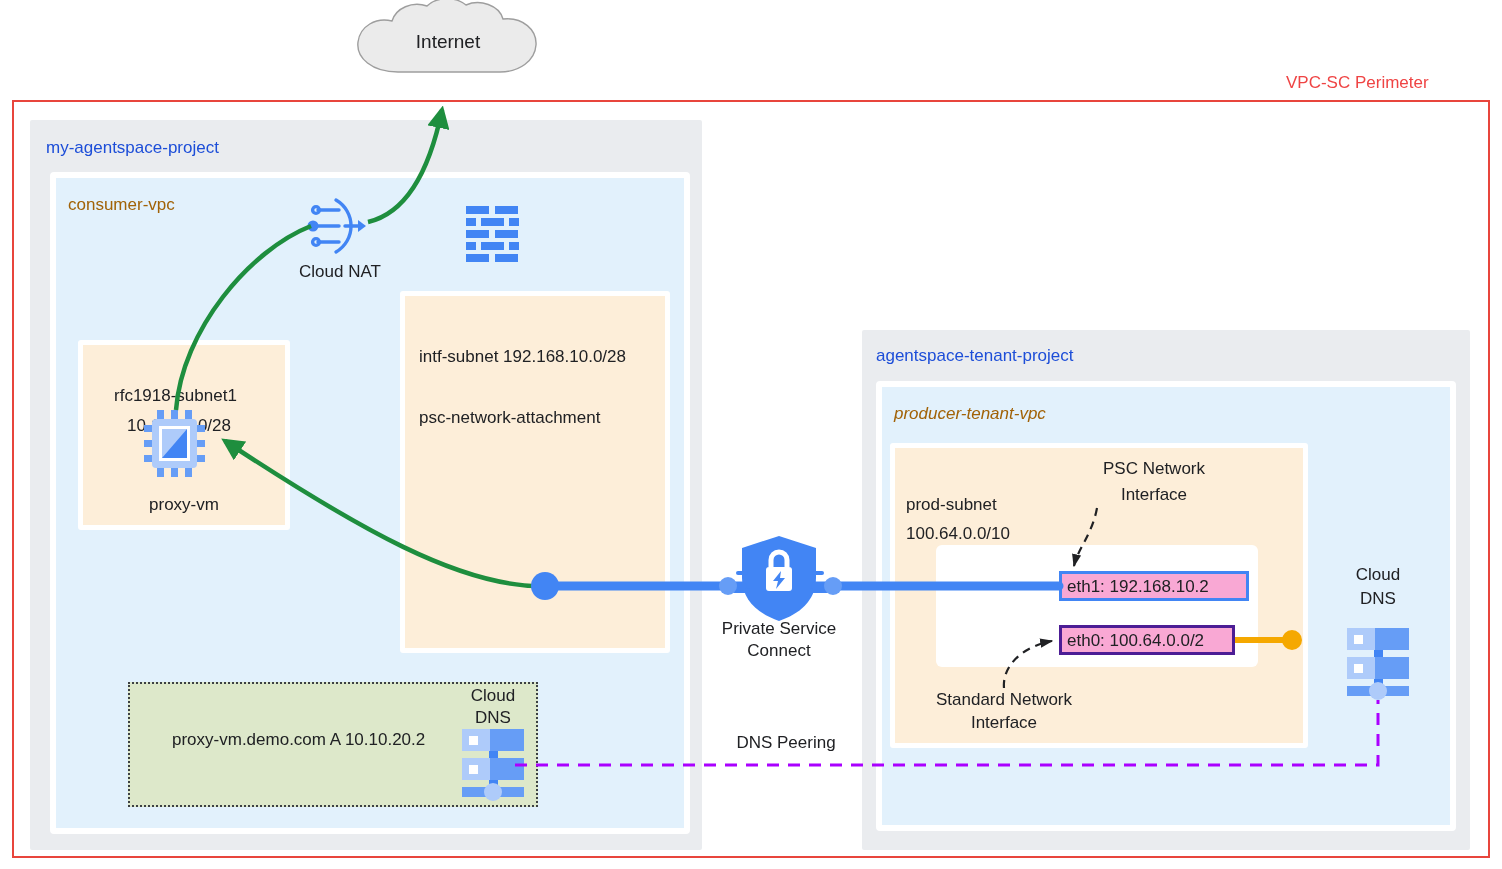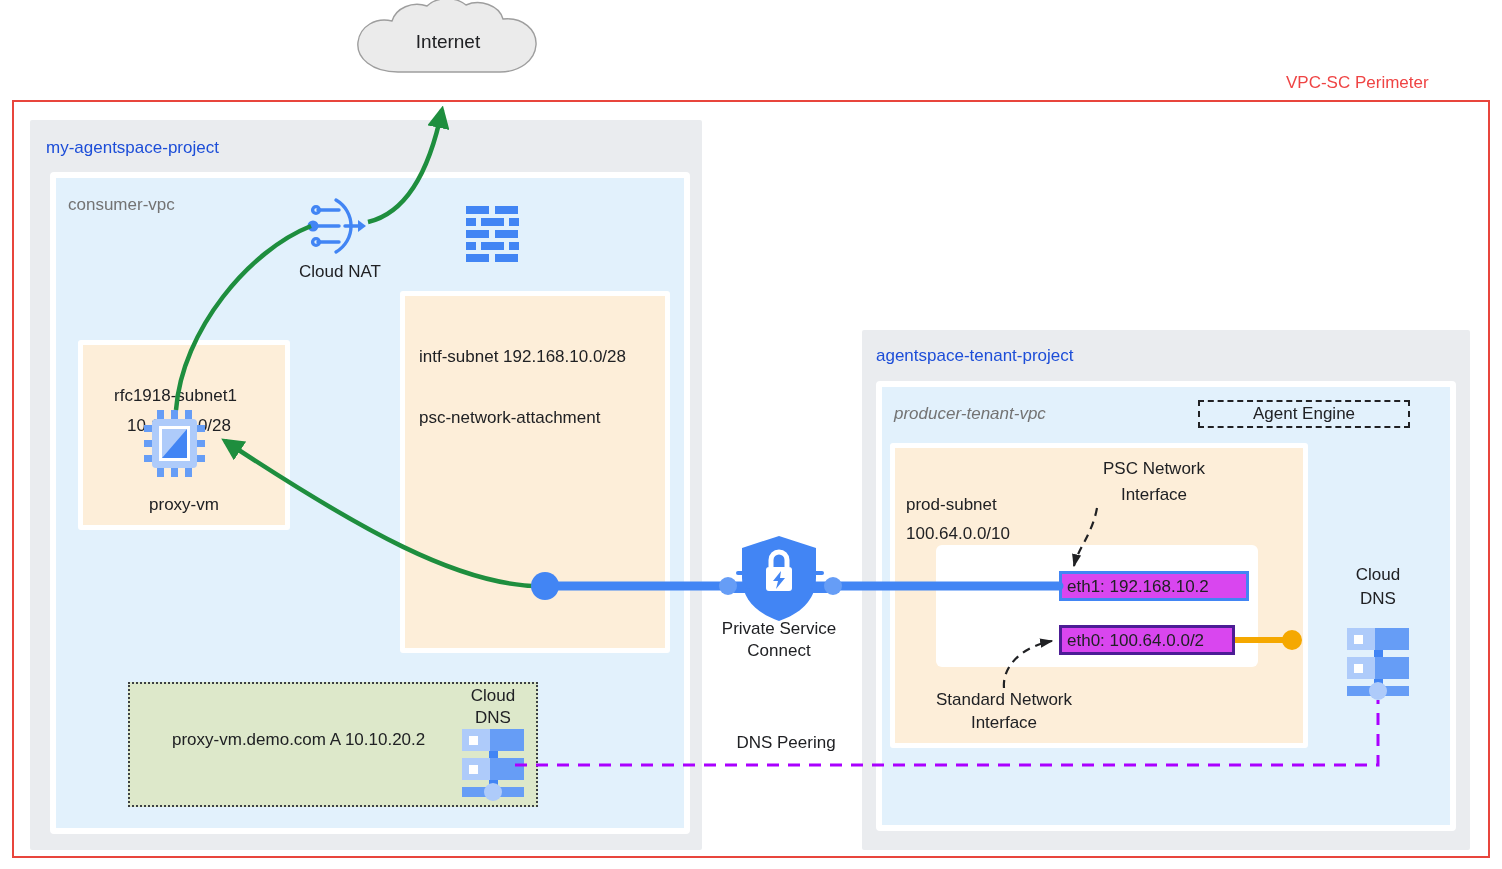--- a/index.html
+++ b/index.html
@@ -49,21 +49,21 @@
 
   .vpc-box {
     background: #e2f1fc;
     border: 6px solid #ffffff;
     border-radius: 4px;
     box-sizing: border-box;
   }
   .vpc-label {
     position: absolute;
     font-size: 17px;
-    color: #737373;
+    color: #a16207;
     white-space: nowrap;
   }
 
   .subnet-box {
     background: #fdeed9;
     border: 5px solid #ffffff;
     border-radius: 3px;
     box-sizing: border-box;
   }
   .subnet-text {
@@ -100,21 +100,21 @@
   .inner-white-box {
     background: #ffffff;
     border-radius: 6px;
     box-sizing: border-box;
   }
 
   
   .iface {
     position: absolute;
     box-sizing: border-box;
-    background: #d946ef;
+    background: #f9a8d4;
     font-size: 17px;
     line-height: 1;
     display: flex;
     align-items: center;
     padding-left: 5px;
     white-space: nowrap;
   }
   .iface-eth1 { border: 3px solid #4285f4; }
   .iface-eth0 { border: 3px solid #4c1d95; }
 
@@ -265,23 +265,20 @@
   </svg>
   <div class="abs plain" style="left:706px; top:619px; width:146px; text-align:center;">Private Service</div>
   <div class="abs plain" style="left:706px; top:641px; width:146px; text-align:center;">Connect</div>
 
   <div class="abs project-box" style="left:862px; top:330px; width:608px; height:520px;"></div>
   <div class="abs project-label" style="left:876px; top:346px;">agentspace-tenant-project</div>
 
   <div class="abs vpc-box" style="left:876px; top:381px; width:580px; height:450px;"></div>
   <div class="abs vpc-label" style="left:894px; top:404px;font-style:italic;">producer-tenant-vpc</div>
 
-  <div class="abs agent-engine-box" style="left:1198px; top:400px; width:212px; height:28px;">
-    <span>Agent Engine</span>
-  </div>
 
   <div class="abs subnet-box" style="left:890px; top:443px; width:418px; height:305px;"></div>
   <div class="abs subnet-text" style="left:906px; top:459px;">prod-subnet</div>
   <div class="abs subnet-text" style="left:906px; top:488px;">100.64.0.0/10</div>
 
   <div class="abs inner-white-box" style="left:936px; top:545px; width:322px; height:122px;"></div>
 
   <div class="iface iface-eth1" style="left:1059px; top:571px; width:190px; height:30px;">eth1: 192.168.10.2</div>
 
   <div class="iface iface-eth0" style="left:1059px; top:625px; width:176px; height:30px;">eth0: 100.64.0.0/2</div>

